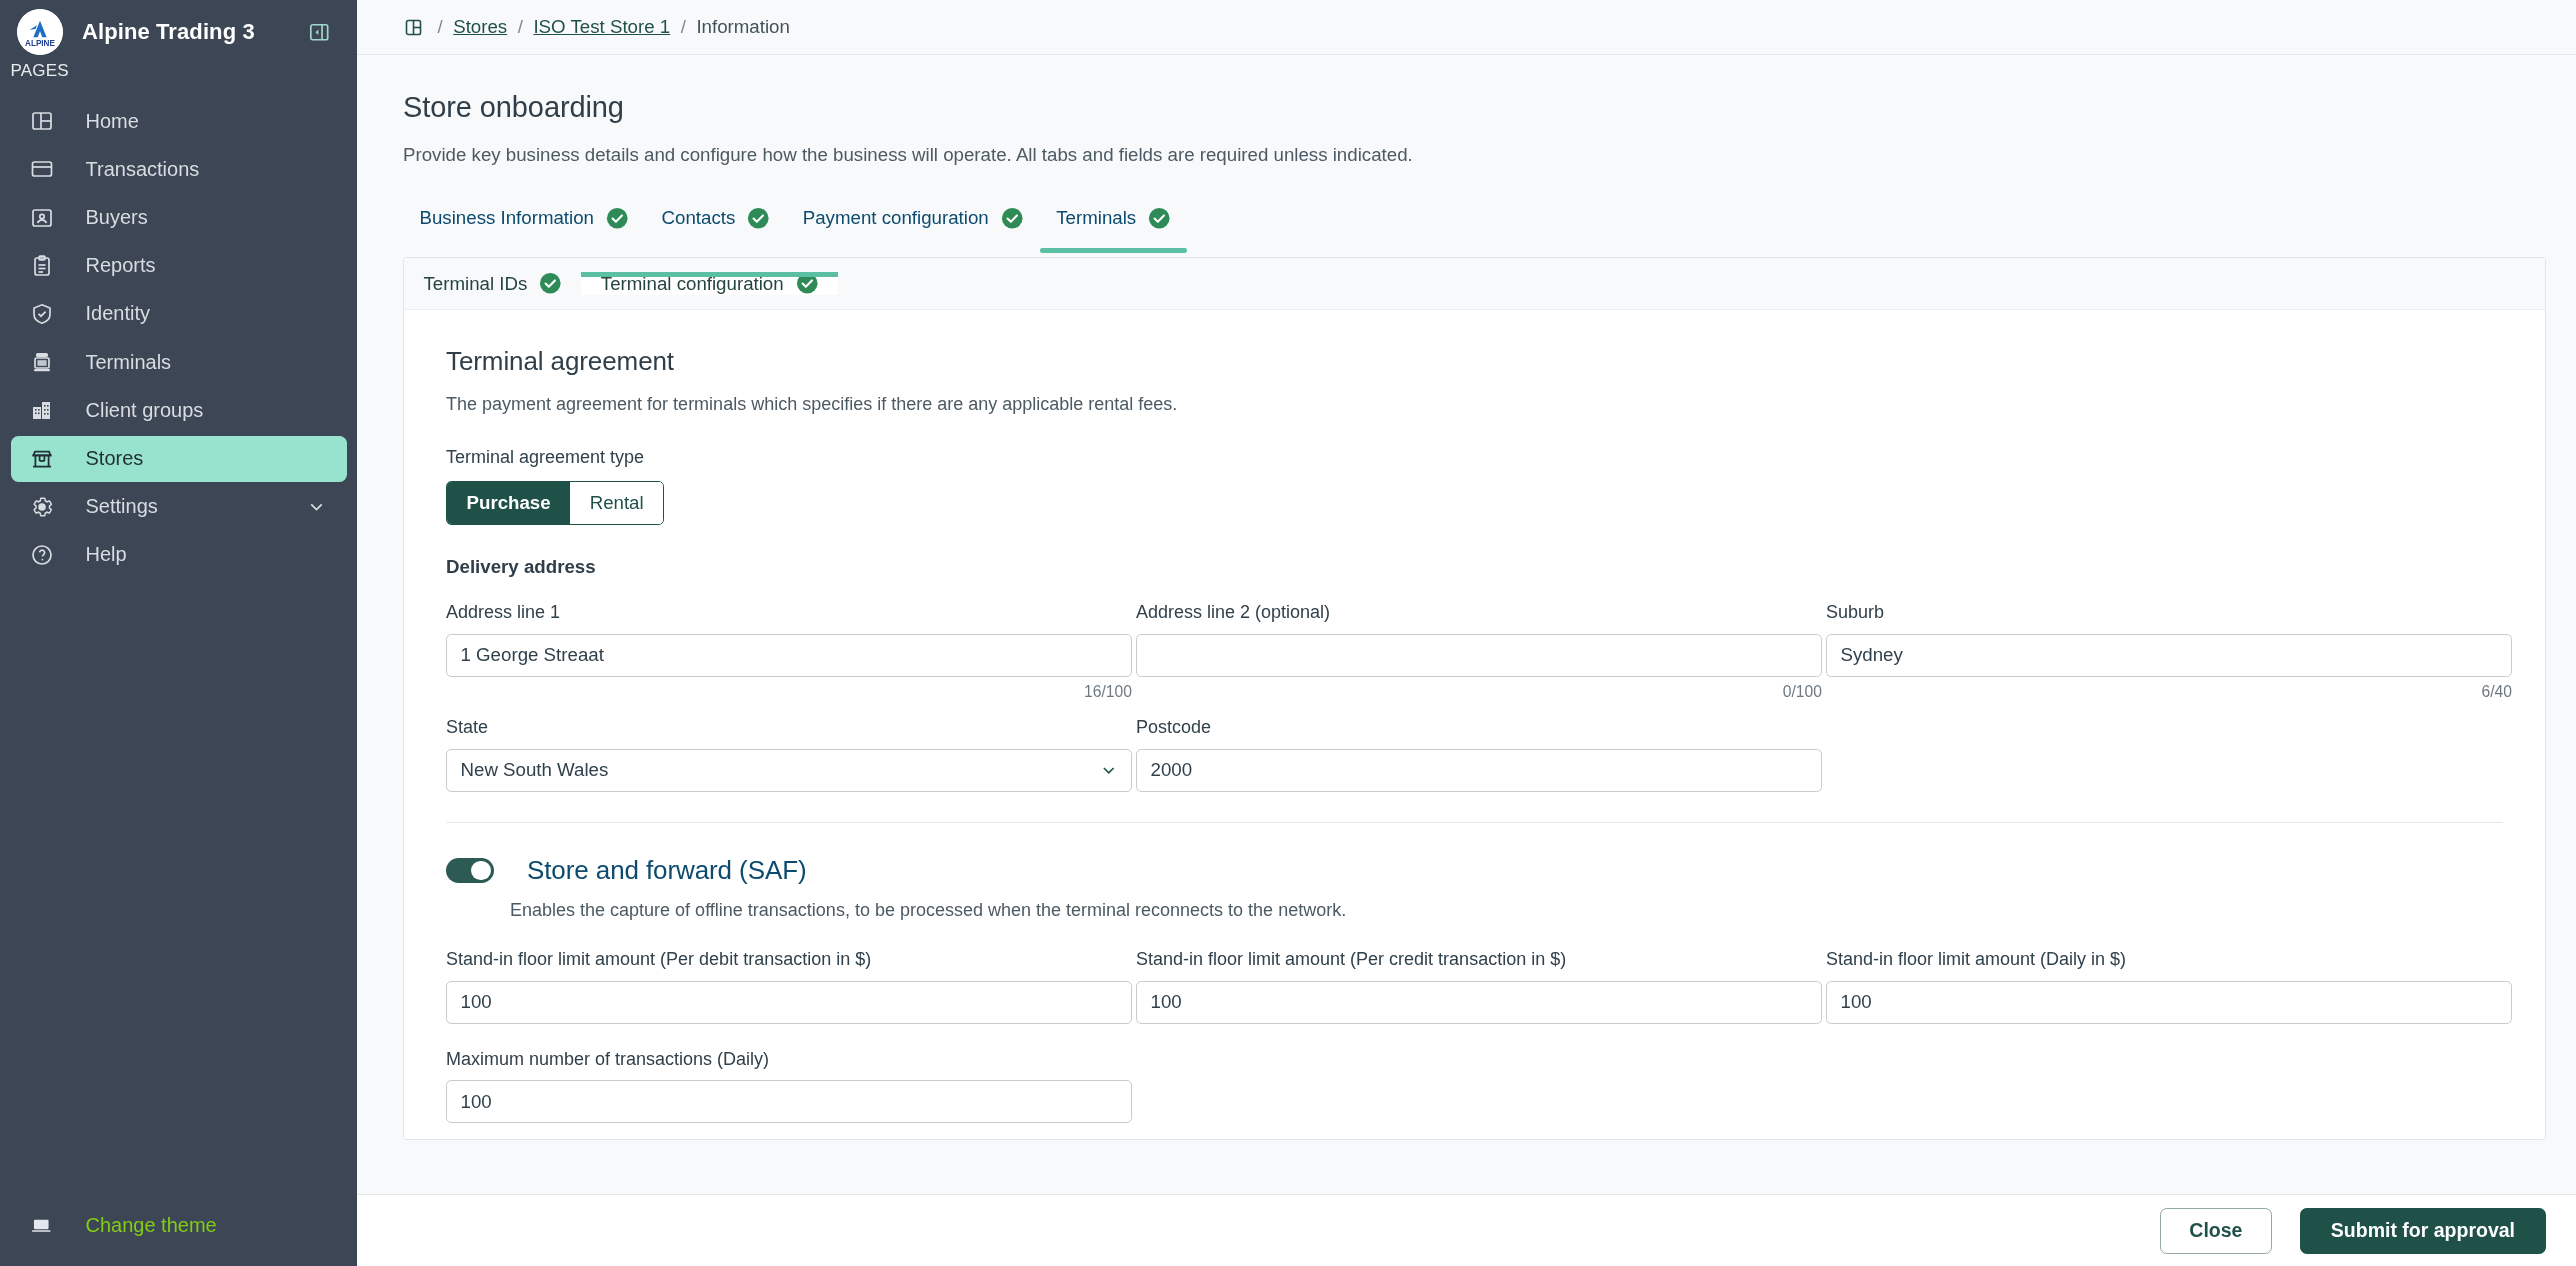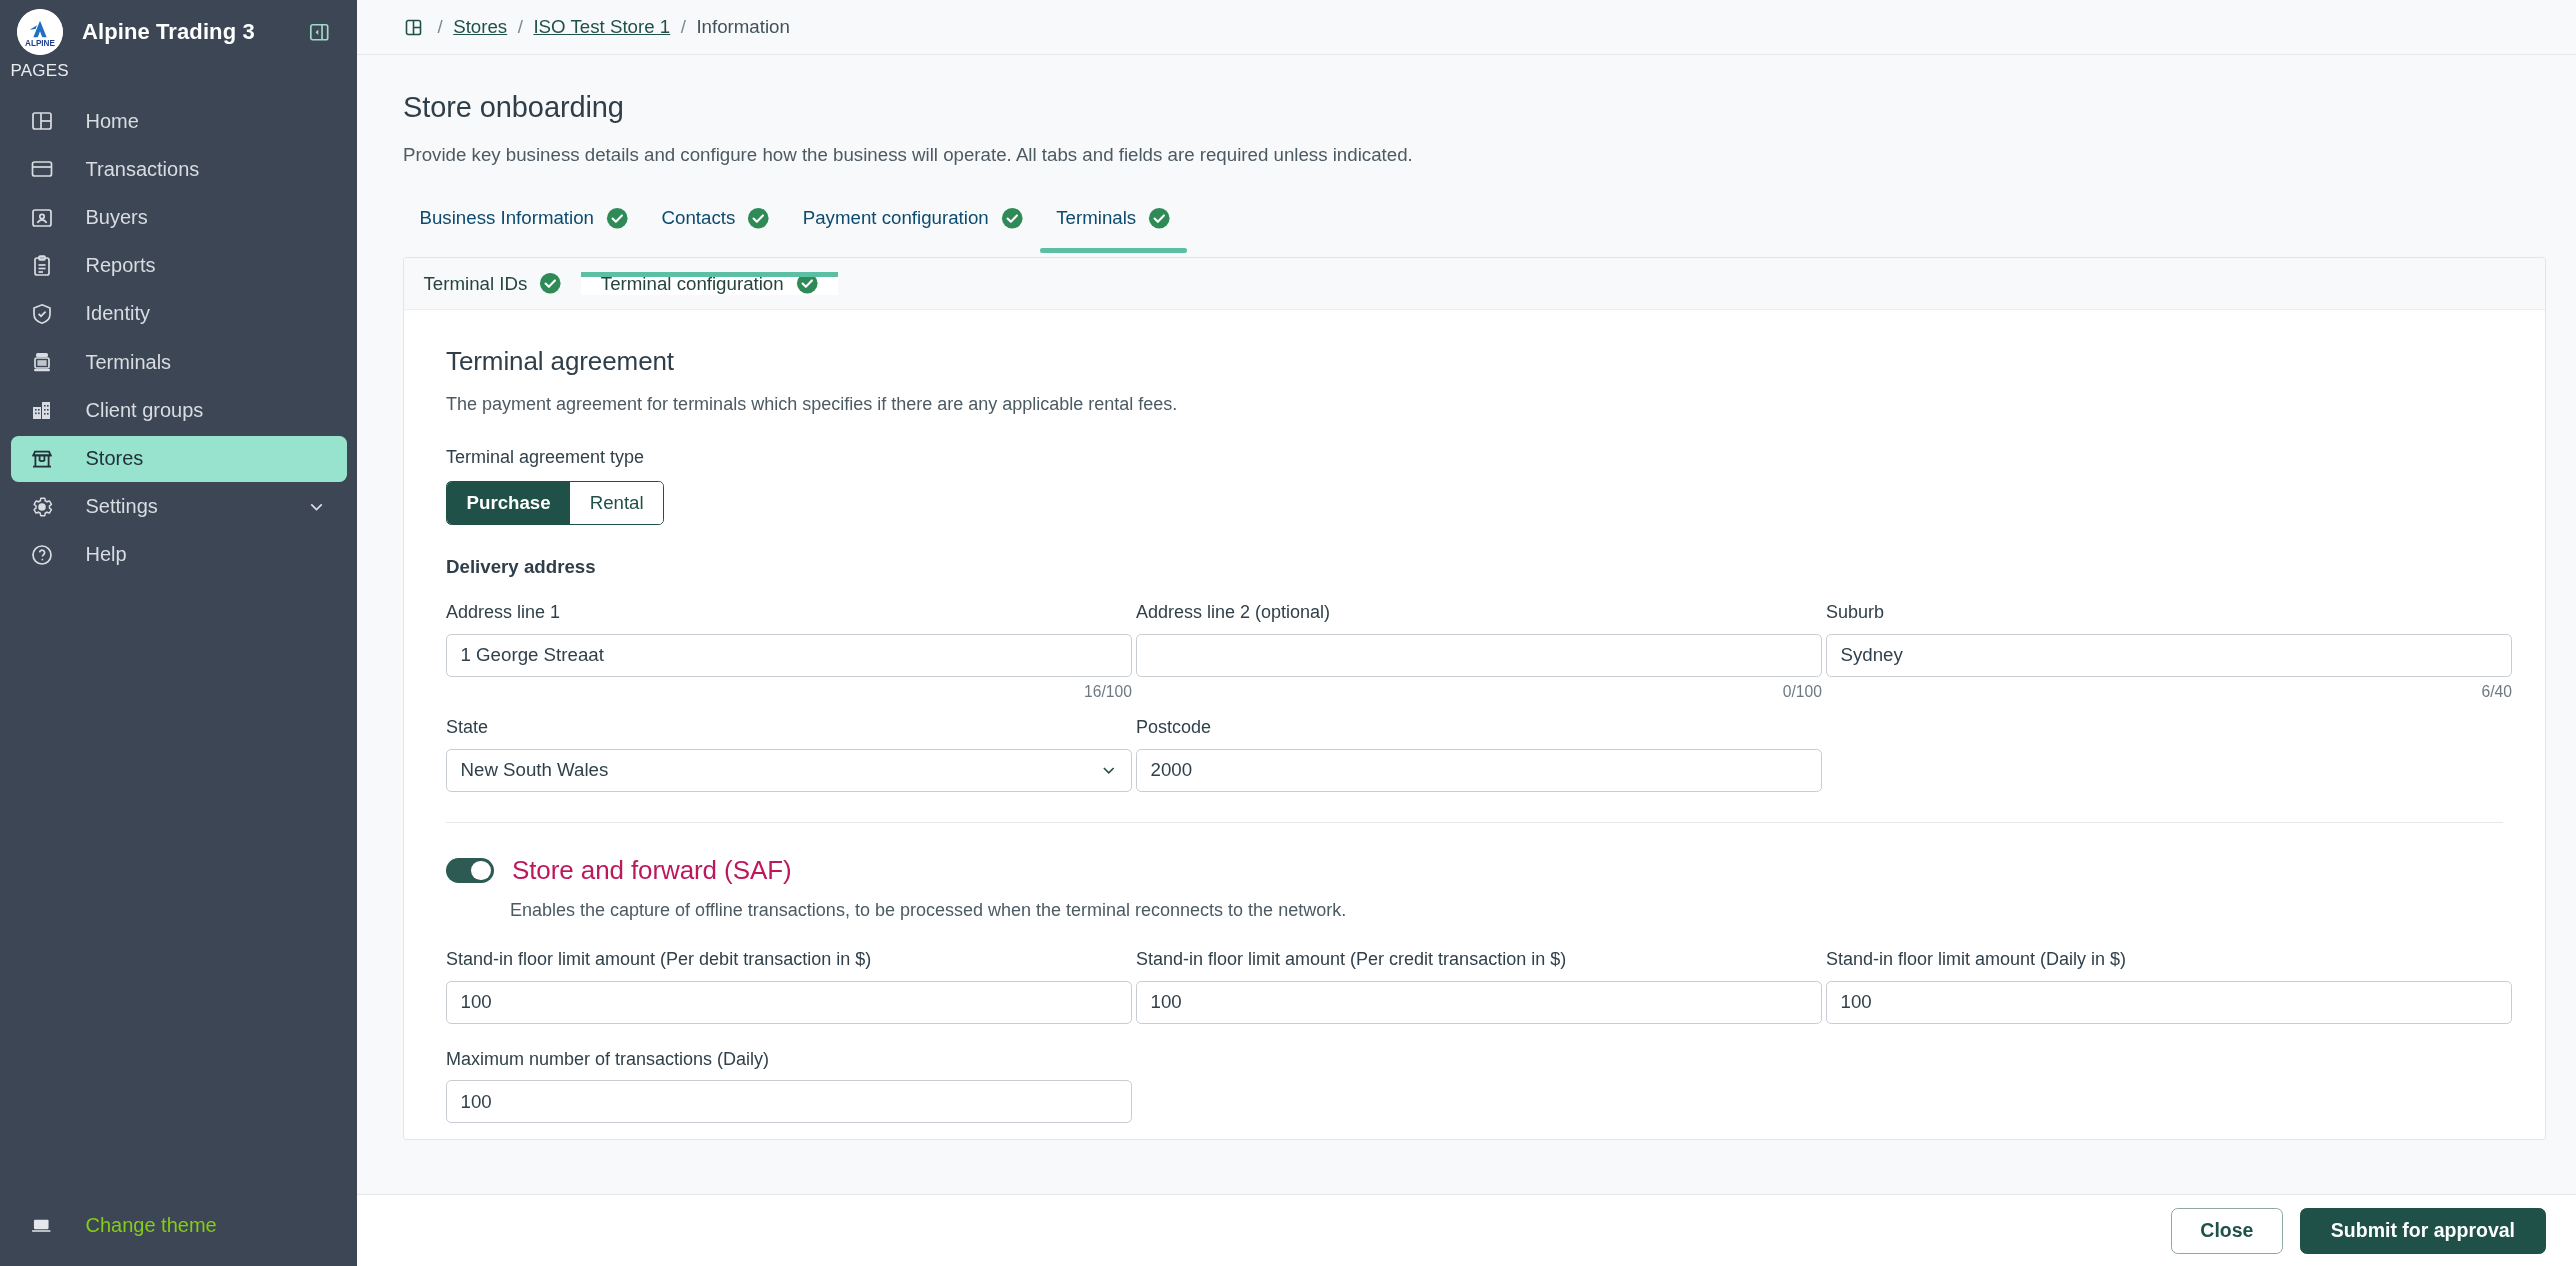--- a/index.html
+++ b/index.html
@@ -221,32 +221,32 @@
   .toggle {
     width: 48px; height: 25.4px; border-radius: 12.7px;
     background: #2d5a53; position: relative; cursor: pointer;
     flex: 0 0 48px;
   }
   .toggle .knob {
     position: absolute; top: 3px; left: 25.4px;
     width: 19.5px; height: 19.5px; border-radius: 50%;
     background: #ffffff;
   }
-  .saf-title { font-size: 26px; color: #be185d; margin-left: 18px; letter-spacing:-0.1px; }
+  .saf-title { font-size: 26px; color: #0c4a6e; margin-left: 33px; letter-spacing:-0.1px; }
   .saf-desc { font-size: 18px; color: #4c5a63; margin: 13.5px 0 0 64px; }
 
   
   .footer {
     position: absolute; left: 0; right: 0; bottom: 0;
     height: 72px;
     background: #ffffff;
     border-top: 0.7px solid #e4e7ea;
     display: flex; align-items: center; justify-content: flex-end;
     padding: 0 30px;
-    gap: 17px;
+    gap: 28px;
   }
   .btn {
     height: 46px; border-radius: 6.7px;
     display:flex; align-items:center; justify-content:center;
     font-size: 19.5px; cursor: pointer;
     font-family: "Liberation Sans", sans-serif;
   }
   .btn-secondary {
     background:#ffffff; color:#1f5149;
     border: 0.7px solid #8fa8a3; padding: 0 28.4px; font-weight: 700;

